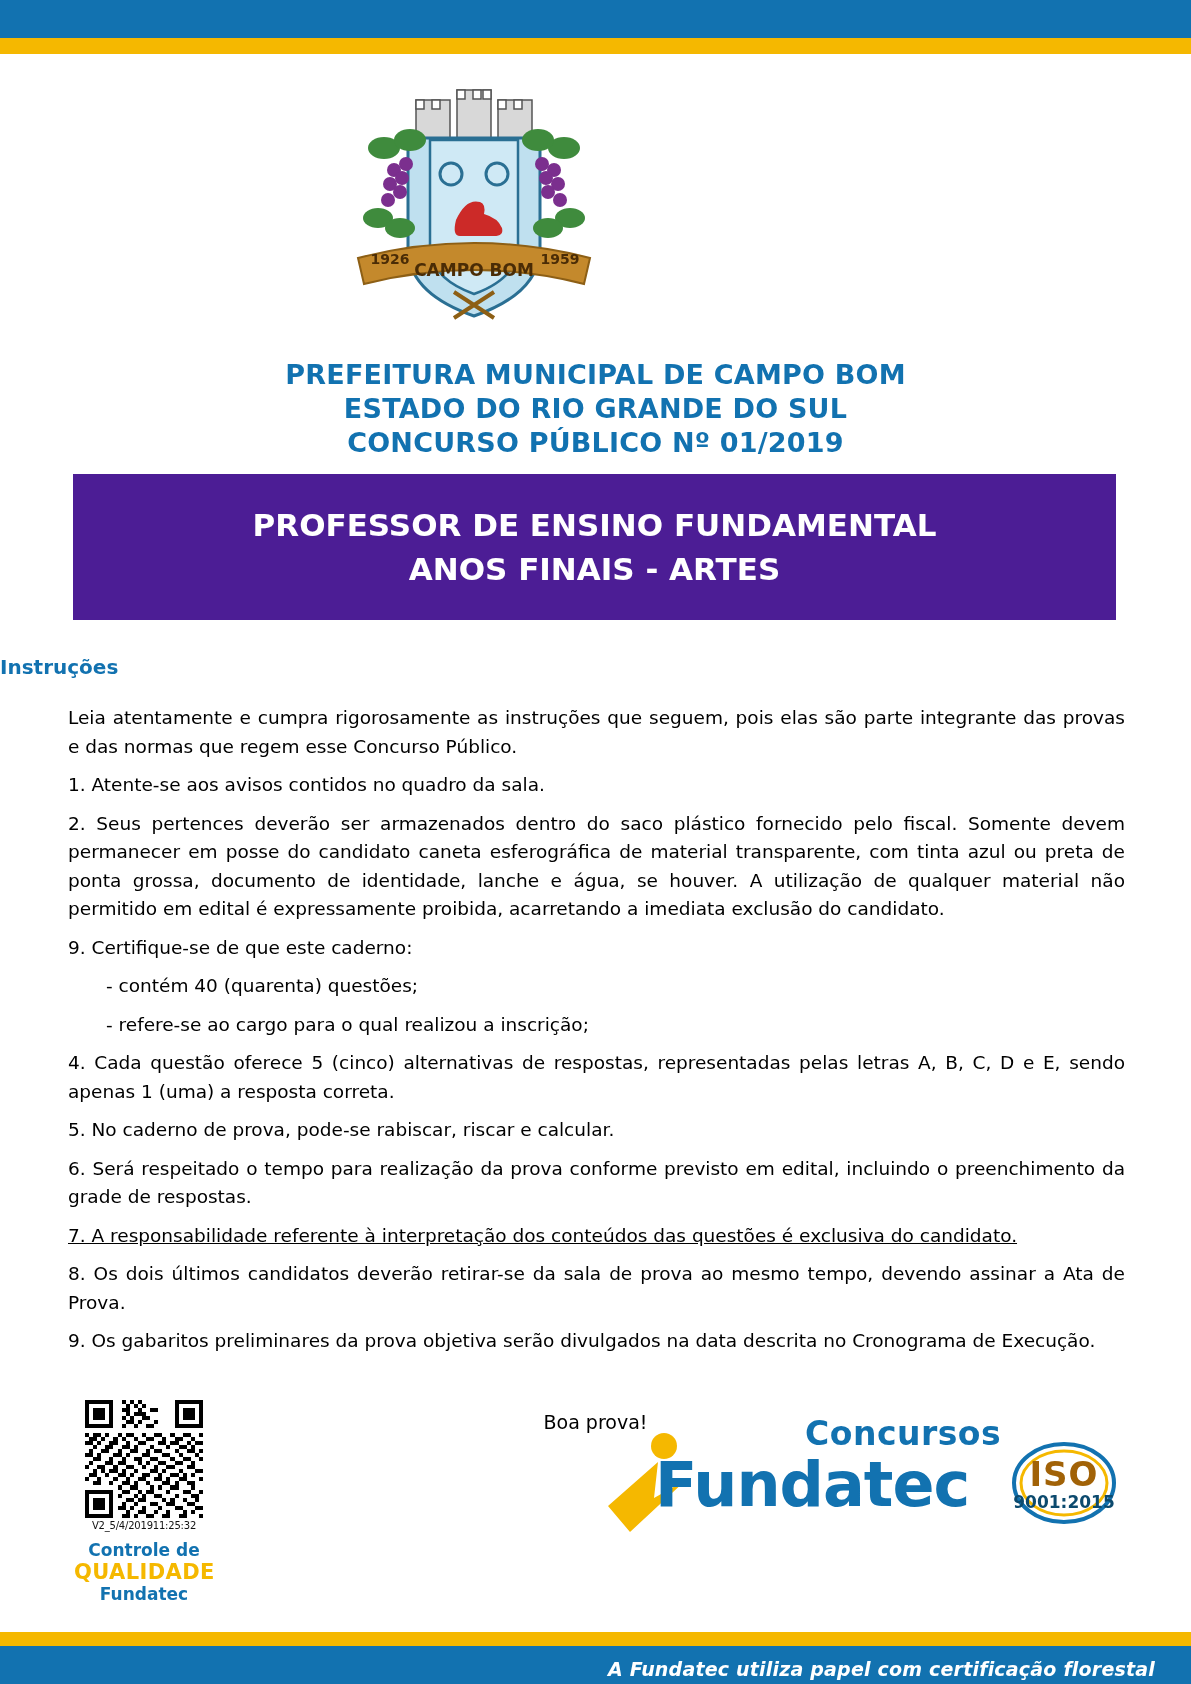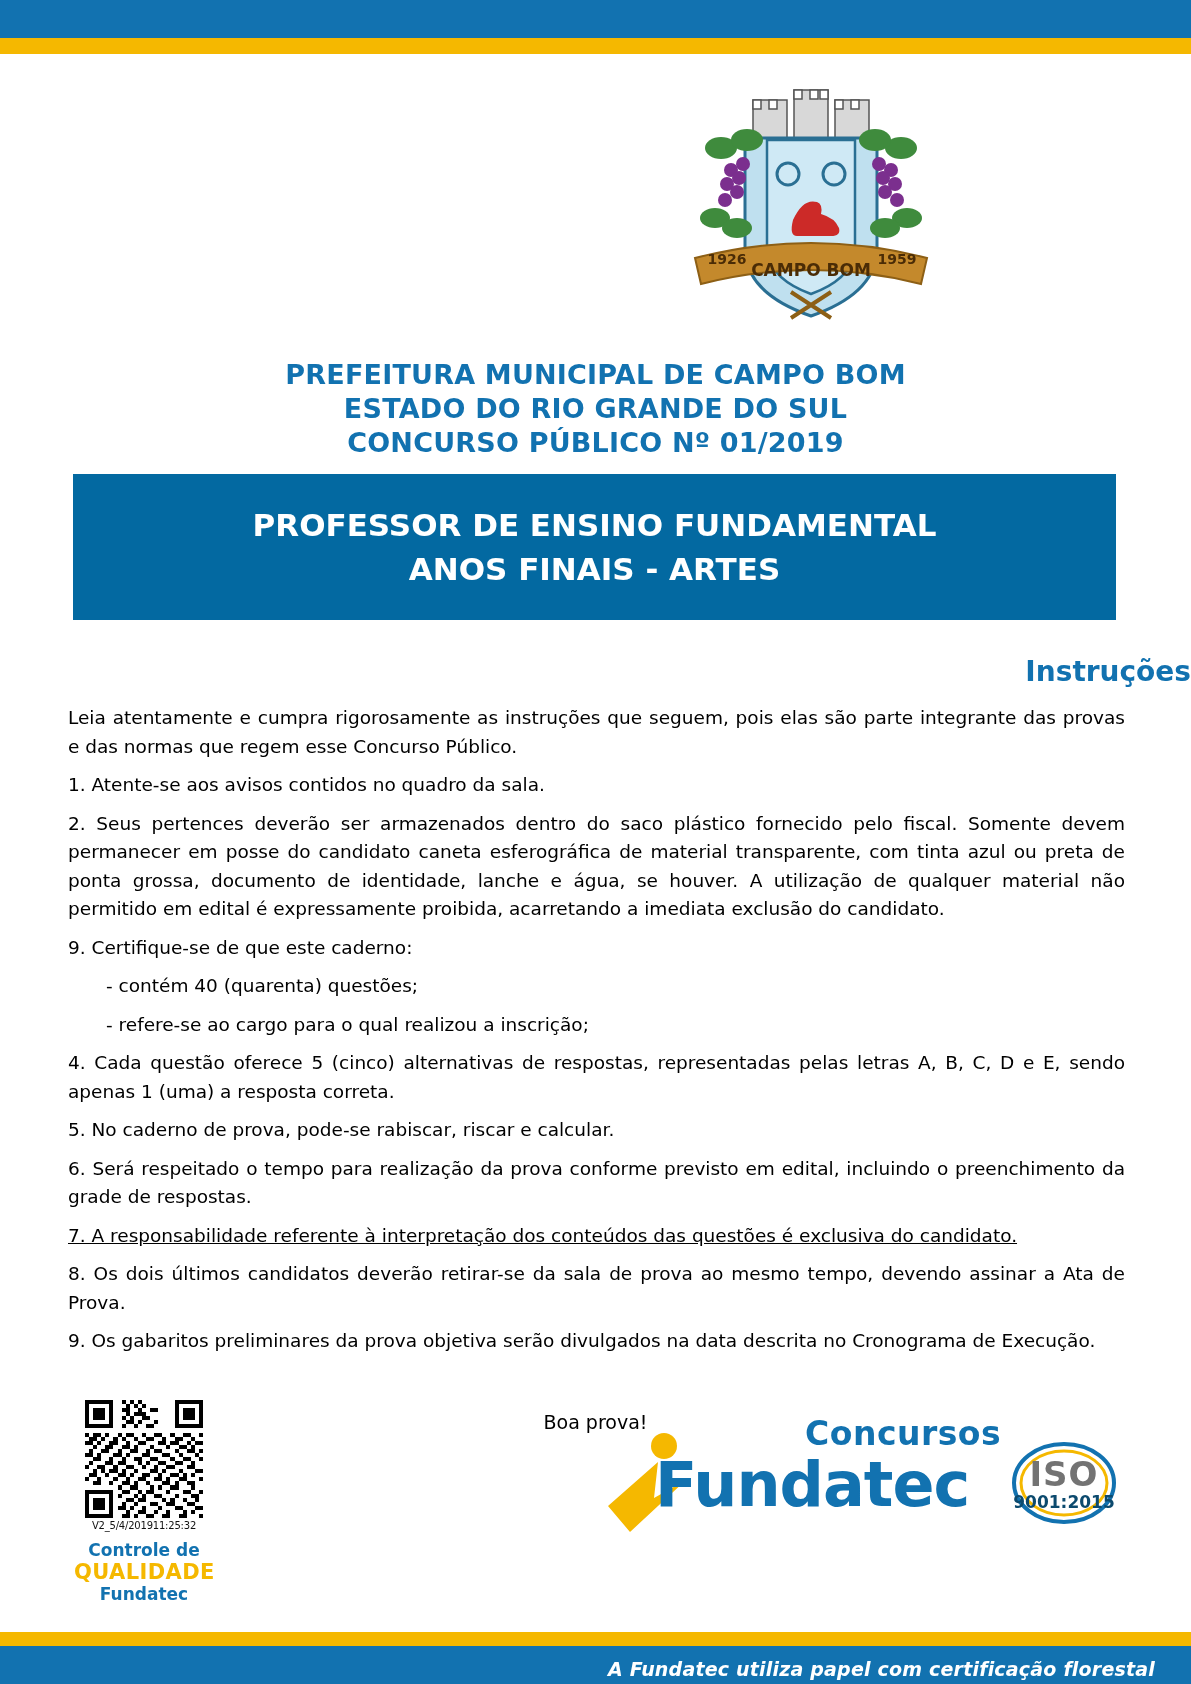--- a/index.html
+++ b/index.html
@@ -60,21 +60,21 @@
     font-weight: bold;
     font-family: "DejaVu Sans", sans-serif;
     letter-spacing: 0.2px;
   }
   
   .crest-wrap {
     position: absolute;
     top: 78px;
     left: 0;
     width: 947px;
-    text-align: right;
+    text-align: center;
   }
   .crest {
     width: 272px;
     height: 246px;
     display: inline-block;
   }
   
   .head-lines {
     position: absolute;
     top: 358px;
@@ -86,41 +86,41 @@
     font-size: 27px;
     line-height: 34px;
     letter-spacing: 0.2px;
   }
   .title-band {
     position: absolute;
     top: 474px;
     left: 73px;
     width: 1043px;
     height: 146px;
-    background: #0369a1;
+    background: #4c1d95;
     color: #ffffff;
     display: flex;
     flex-direction: column;
     align-items: center;
     justify-content: center;
     font-weight: bold;
     font-size: 31px;
     line-height: 44px;
     text-align: center;
   }
   
   .instr-head {
     position: absolute;
     top: 655px;
     left: 0;
     width: 1191px;
-    text-align: right;
+    text-align: left;
     color: #1272b0;
     font-weight: bold;
-    font-size: 28px;
+    font-size: 20px;
   }
   .instr-body {
     position: absolute;
     top: 696px;
     left: 68px;
     width: 1057px;
     font-size: 18.5px;
     line-height: 28.5px;
     color: #000000;
     text-align: justify;
@@ -221,21 +221,21 @@
     position: absolute;
     left: 1010px;
     top: 1440px;
     width: 108px;
     height: 86px;
   }
   .iso-text {
     position: absolute;
     width: 100%;
     text-align: center;
-    color: #737373;
+    color: #a16207;
     font-weight: bold;
   }
   .iso-main { top: 14px; font-size: 34px; letter-spacing: 1px; }
   .iso-sub  { top: 52px; font-size: 17px; color: #0c4a6e; }
 </style>
 </head>
 <body>
 
 <div class="page">
 

